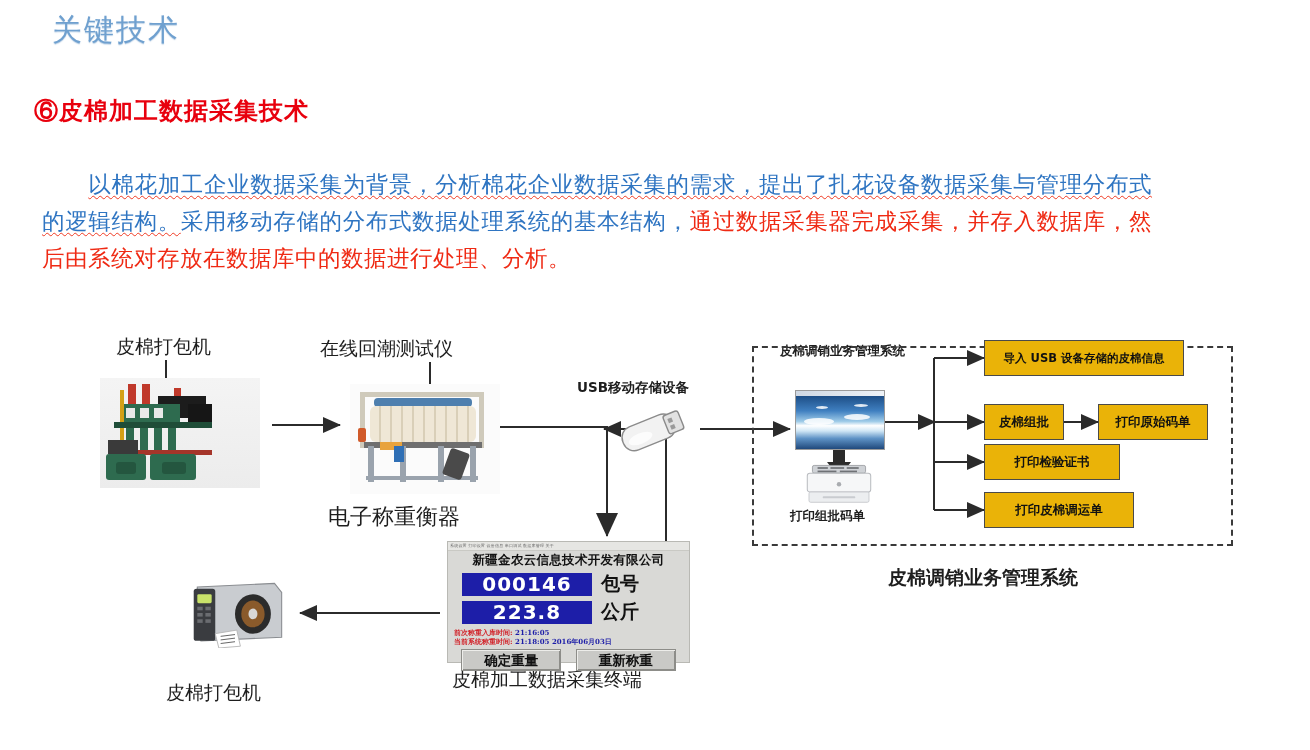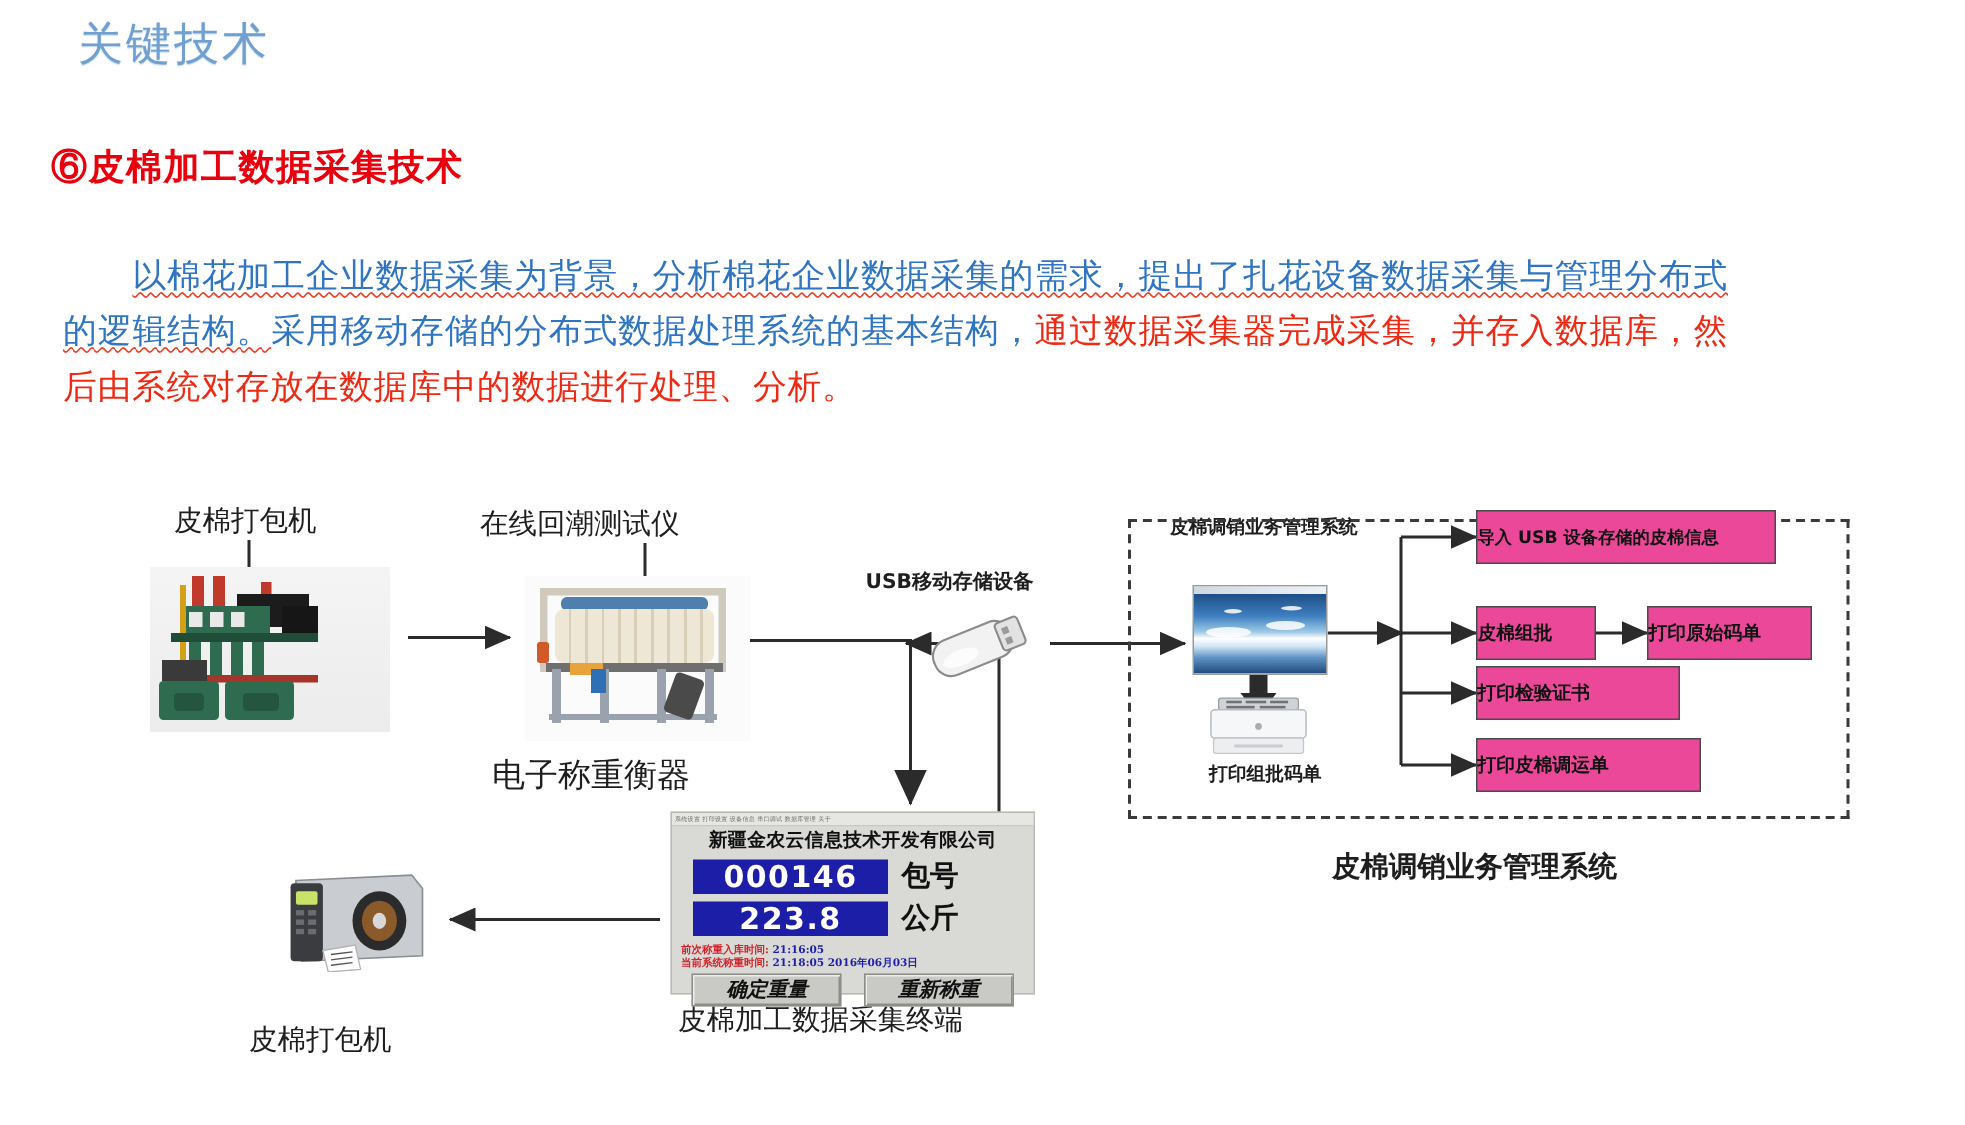--- a/index.html
+++ b/index.html
@@ -84,21 +84,21 @@
   .terminal .row{display:flex;align-items:center;margin:2px 0 0 14px;}
   .terminal .lcd{
     background:#1d1ea8;color:#fff;font-weight:bold;font-size:20px;
     width:130px;height:23px;line-height:23px;text-align:center;
     letter-spacing:1px;font-family:"DejaVu Sans","Liberation Sans",sans-serif;
   }
   .terminal .unit{font-size:19px;font-weight:bold;color:#111;margin-left:9px;}
   .terminal .tiny{font-size:7px;line-height:9px;margin-left:6px;white-space:nowrap;font-weight:bold;}
   .terminal .tiny .lbl{color:#d2232a;}
   .terminal .tiny .val{color:#1d1ea8;}
-  .terminal .btns{display:flex;justify-content:space-around;margin-top:3px;padding:0 6px;font-style:italic;}
+  .terminal .btns{display:flex;justify-content:space-around;margin-top:3px;padding:0 6px;}
   .terminal .btn{
     background:#c9c9c6;border:1px solid #8d8d89;width:98px;height:20px;
     line-height:20px;text-align:center;font-size:13.5px;font-weight:bold;color:#111;
     box-shadow:inset 1px 1px 0 #ededea, inset -1px -1px 0 #8d8d89;
   }
 
   
   .bprinter{position:absolute;left:180px;top:578px;width:110px;height:70px;}
 
   
@@ -114,22 +114,22 @@
   .sysimg .sky{
     height:53px;
     background:linear-gradient(180deg,#1d4e86 0%,#3f7fc0 28%,#9fcbe8 48%,
       #ffffff 56%,#cfe6f5 66%,#5f93c6 80%,#20497c 100%);
     position:relative;
   }
   .sysimg .cloud{position:absolute;background:#ffffff;border-radius:50%;opacity:.85;}
   .printer2{position:absolute;left:800px;top:462px;width:78px;height:48px;}
 
   .flowbox{
-    position:absolute;border:1px solid #4a4a4a;background:#ec4899;box-sizing:border-box;
-    display:flex;align-items:center;justify-content:flex-start;
+    position:absolute;border:1px solid #4a4a4a;background:#eab308;box-sizing:border-box;
+    display:flex;align-items:center;justify-content:center;
     font-family:"DejaVu Sans","Liberation Sans",sans-serif;font-weight:bold;
     color:#111;text-align:center;
   }
 </style>
 </head>
 <body>
 
 <div id="slide">
 
   <div class="slide-title">关键技术</div>
@@ -185,21 +185,21 @@
     </svg>
 
     <div class="dlabel" style="left:116px;top:12px;font-size:19px;">皮棉打包机</div>
     <div class="dlabel" style="left:320px;top:14px;font-size:19px;">在线回潮测试仪</div>
     <div class="dlabel" style="left:328px;top:180px;font-size:22px;">电子称重衡器</div>
     <div class="dlabel sans" style="left:577px;top:57px;font-size:13.5px;">USB移动存储设备</div>
     <div class="dlabel" style="left:166px;top:358px;font-size:19px;">皮棉打包机</div>
     <div class="dlabel" style="left:452px;top:345px;font-size:19px;">皮棉加工数据采集终端</div>
     <div class="dlabel sans" style="left:888px;top:243px;font-size:19px;">皮棉调销业务管理系统</div>
     <div class="dlabel sans" style="left:780px;top:21px;font-size:12.5px;">皮棉调销业务管理系统</div>
-    <div class="dlabel sans" style="left:790px;top:186px;font-size:12.5px;margin-left:16px;">打印组批码单</div>
+    <div class="dlabel sans" style="left:790px;top:186px;font-size:12.5px;">打印组批码单</div>
 
     <div class="press" style="left:100px;top:56px;">
       <div class="p" style="left:28px;top:6px;width:8px;height:34px;background:#c0392b;"></div>
       <div class="p" style="left:42px;top:6px;width:8px;height:34px;background:#c0392b;"></div>
       <div class="p" style="left:74px;top:10px;width:7px;height:30px;background:#c0392b;"></div>
       <div class="p" style="left:20px;top:12px;width:4px;height:60px;background:#d4a017;"></div>
       <div class="p" style="left:58px;top:18px;width:48px;height:22px;background:#1c1c1c;"></div>
       <div class="p" style="left:24px;top:26px;width:56px;height:20px;background:#2e6b4f;"></div>
       <div class="p" style="left:14px;top:44px;width:98px;height:6px;background:#1f4d38;"></div>
       <div class="p" style="left:26px;top:30px;width:9px;height:10px;background:#e9e9e9;"></div>

